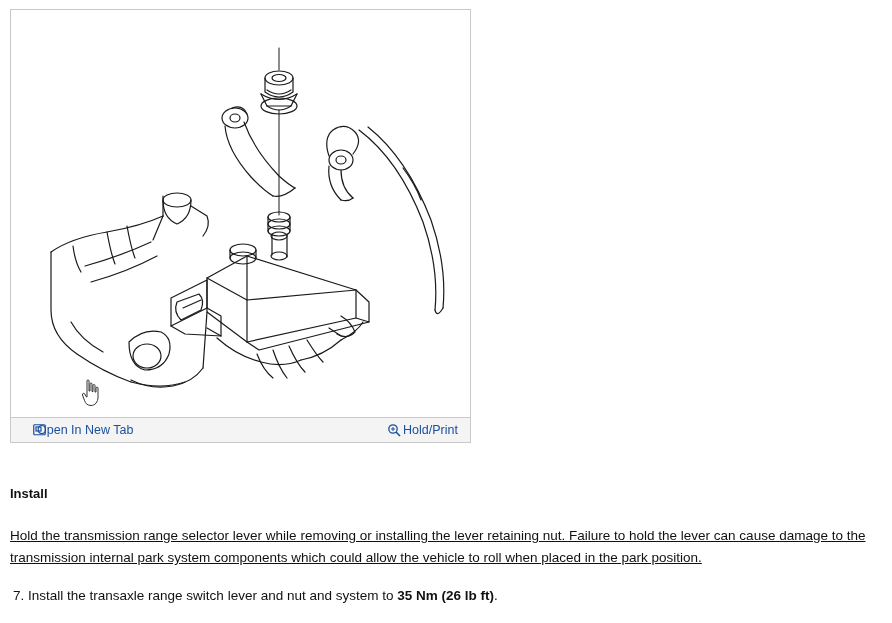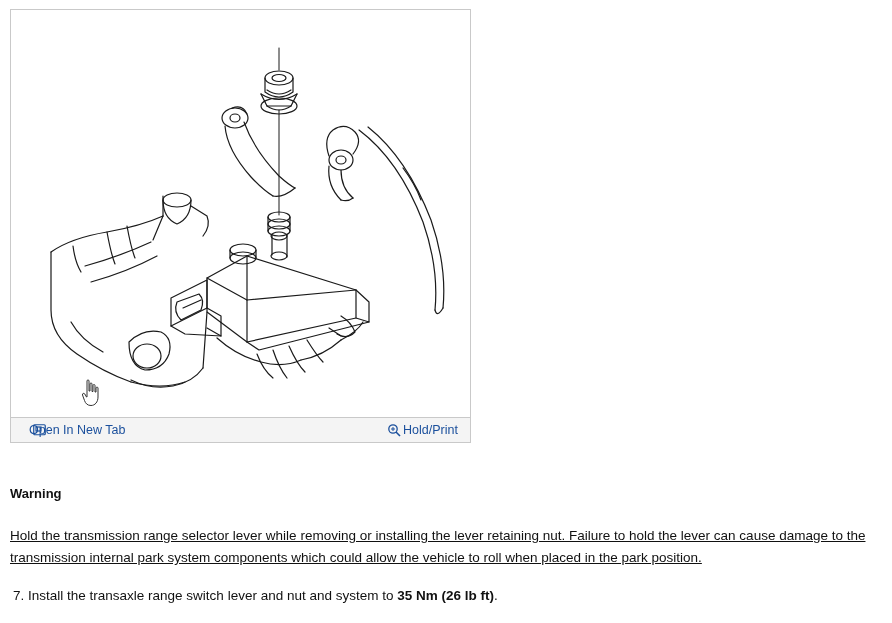--- a/index.html
+++ b/index.html
@@ -64,21 +64,21 @@
   }
   .tool-link {
     position: absolute;
     top: 4px;
     font-size: 12.5px;
     color: #1a4f9c;
     text-decoration: none;
     white-space: nowrap;
     line-height: 16px;
   }
-  .tool-open { left: 18px; text-align: center; }
+  .tool-open { left: 26px; text-align: center; }
   .tool-zoom { left: 392px; }
   .tool-icon {
     position: absolute;
     top: 5px;
     width: 14px;
     height: 14px;
     color: #1a4f9c;
   }
   .tool-icon svg { display: block; }
   .icon-open { left: 22px; }
@@ -246,21 +246,21 @@
           <circle cx="6" cy="6" r="4.2" fill="none" stroke="#1a4f9c" stroke-width="1.3"></circle>
           <line x1="9" y1="9" x2="13" y2="13" stroke="#1a4f9c" stroke-width="1.6"></line>
           <line x1="4" y1="6" x2="8" y2="6" stroke="#1a4f9c" stroke-width="1"></line>
           <line x1="6" y1="4" x2="6" y2="8" stroke="#1a4f9c" stroke-width="1"></line>
         </svg>
       </span>
       <a class="tool-link tool-zoom" href="#">Hold/Print</a>
     </div>
   </div>
 
-  <div class="warning-heading">Warning</div>
+  <div class="warning-heading">Install</div>
 
   <div class="warning-body">Hold the transmission range selector lever while removing or installing the lever retaining nut. Failure to hold the lever can cause damage to the transmission internal park system components which could allow the vehicle to roll when placed in the park position.</div>
 
   <div class="step-line">
     <span>7.</span>
     <span>Install the transaxle range switch lever and nut and system to </span><b>35 Nm (26 lb ft)</b><span>.</span>
   </div>
 
 </div>
 

